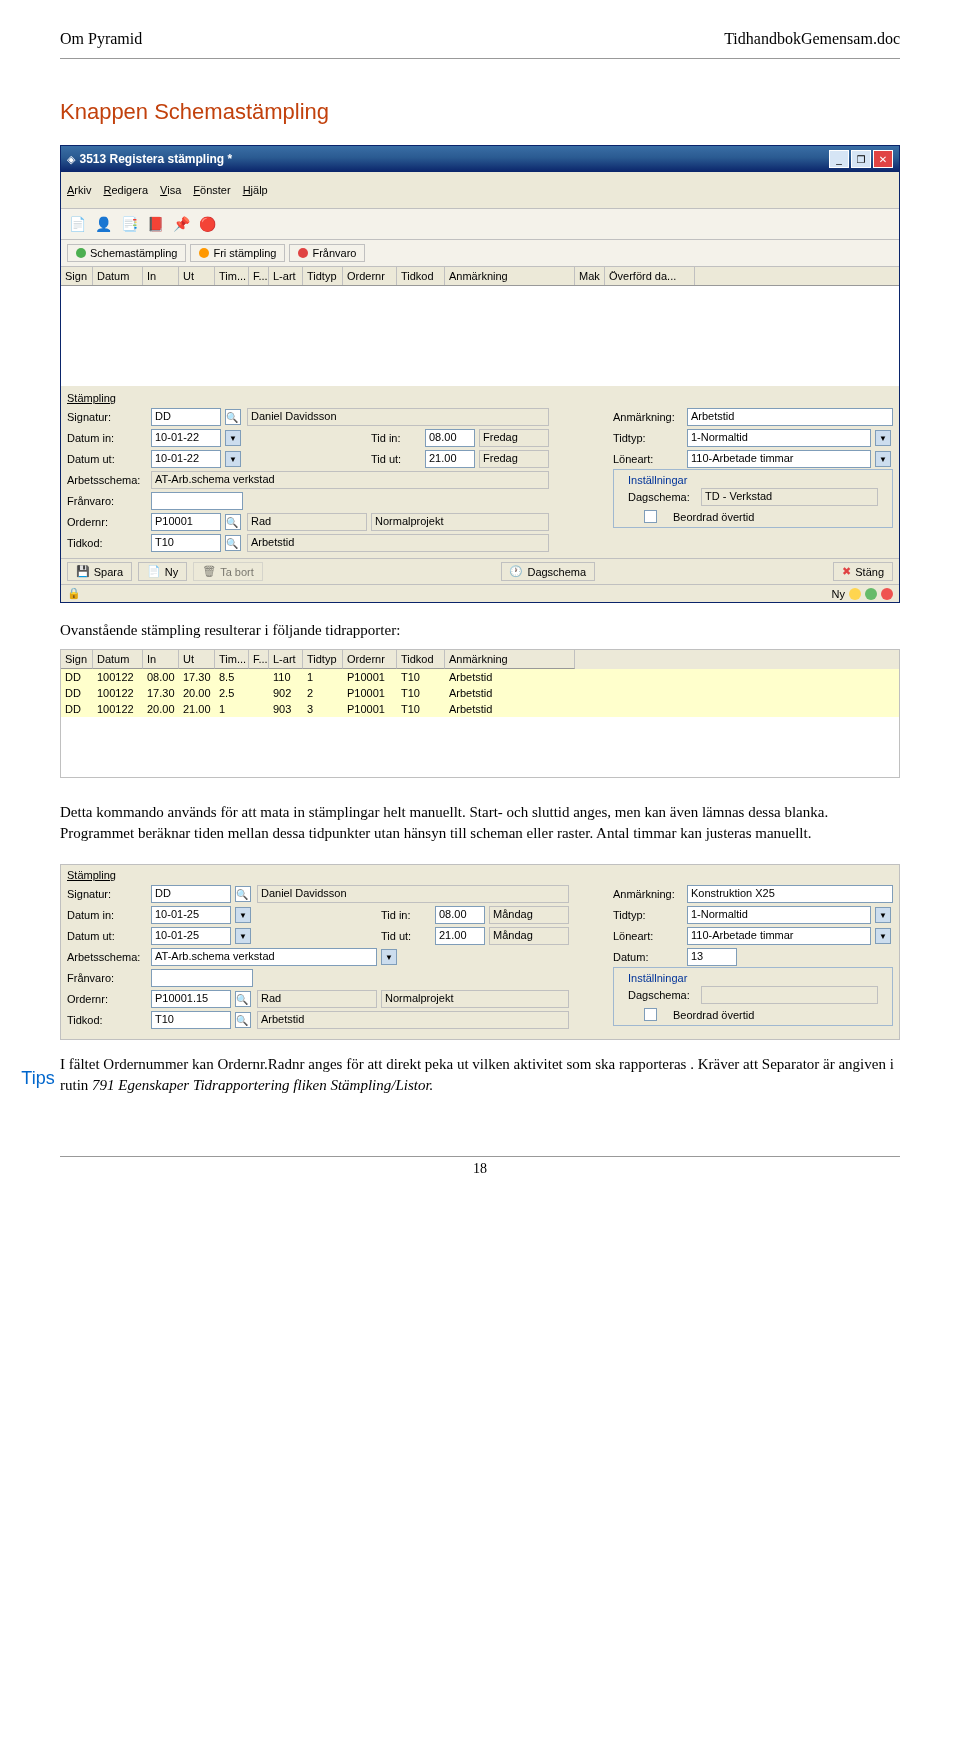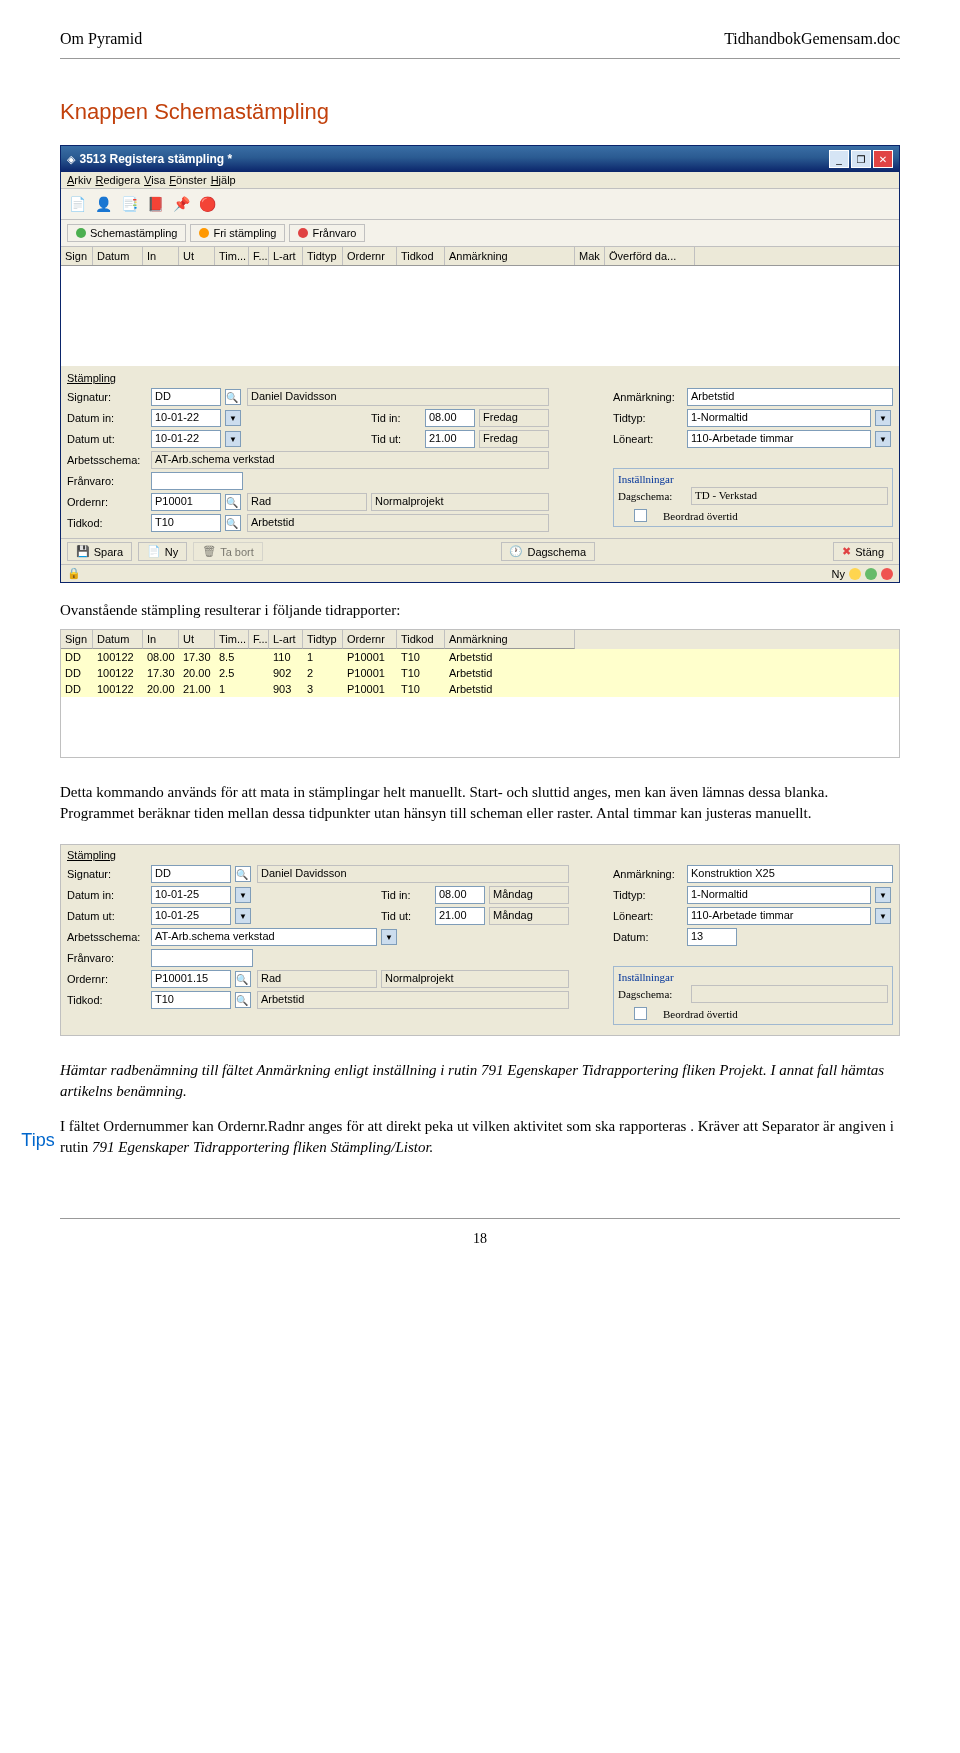--- a/index.html
+++ b/index.html
@@ -12,21 +12,21 @@
 .section { margin-bottom: 20px; }
 
 
 .window { border: 1px solid #0a246a; background: #ece9d8; font-family: Tahoma, Arial, sans-serif; font-size: 11px; }
 .titlebar { background: linear-gradient(to bottom, #3a6ea5 0%, #2a5a91 45%, #0a246a 100%); color: #fff; padding: 4px 6px; display: flex; align-items: center; }
 .titlebar-text { flex: 1; font-weight: bold; font-size: 12px; }
 .win-btns { display: flex; gap: 2px; }
 .win-btn { width: 20px; height: 18px; background: #d6e5f5; border: 1px solid #fff; color: #000; font-size: 10px; display: flex; align-items: center; justify-content: center; }
 .win-btn.close { background: #e04343; color: #fff; }
 
-.menubar { background: #ece9d8; padding: 2px 6px; display: flex; gap: 4px; border-bottom: 1px solid #c0c0c0; }
+.menubar { background: #ece9d8; padding: 12px 6px; display: flex; gap: 12px; border-bottom: 1px solid #c0c0c0; }
 .menubar span { font-size: 11px; }
 .underline-first::first-letter { text-decoration: underline; }
 
 .toolbar { background: #f4f2ea; padding: 4px 6px; display: flex; gap: 4px; border-bottom: 1px solid #c0c0c0; }
 .tool-icon { width: 22px; height: 22px; display: flex; align-items: center; justify-content: center; border: 1px solid transparent; font-size: 14px; }
 
 .btn-row { background: #f4f2ea; padding: 4px 6px; display: flex; gap: 4px; border-bottom: 1px solid #c0c0c0; }
 .flat-btn { background: #f4f2ea; border: 1px solid #c0c0c0; padding: 2px 8px; display: flex; align-items: center; gap: 4px; font-size: 11px; }
 .dot-green { width: 10px; height: 10px; border-radius: 50%; background: #4caf50; display: inline-block; }
 .dot-orange { width: 10px; height: 10px; border-radius: 50%; background: #ff9800; display: inline-block; }
@@ -37,21 +37,21 @@
 .grid-body { background: #fff; min-height: 100px; }
 
 .form-area { background: #ece9d8; padding: 6px; }
 .fieldset-label { text-decoration: underline; font-size: 11px; margin-bottom: 4px; display: block; }
 .inp { background: #fff; border: 1px solid #7f9db9; padding: 1px 3px; font-size: 11px; height: 18px; }
 .inp-ro { background: #ece9d8; border: 1px solid #c0c0c0; padding: 1px 3px; font-size: 11px; height: 18px; }
 .lookup { width: 16px; height: 16px; background: #fff; border: 1px solid #7f9db9; display: flex; align-items: center; justify-content: center; font-size: 10px; }
 .dd-arrow { width: 16px; height: 16px; background: #cde; border: 1px solid #7f9db9; display: flex; align-items: center; justify-content: center; font-size: 8px; }
 .lbl { font-size: 11px; }
 
-.inst-box { border: 1px solid #a0b8d0; padding: 4px 4px; font-size: 11px; margin-top: 20px; font-family: Liberation Serif, serif; }
+.inst-box { border: 1px solid #a0b8d0; padding: 4px 14px; font-size: 11px; margin-top: 1px; }
 .inst-box .legend { color: #003399; font-size: 11px; margin-bottom: 2px; }
 .chk-row { display: flex; align-items: center; gap: 16px; font-size: 11px; }
 .chk { width: 13px; height: 13px; border: 1px solid #7f9db9; background: #fff; }
 
 .bottom-row { background: #ece9d8; border-top: 1px solid #c0c0c0; padding: 3px 6px; display: flex; gap: 6px; }
 .btn-save { display: flex; align-items: center; gap: 4px; border: 1px solid #c0c0c0; padding: 2px 8px; font-size: 11px; background: #ece9d8; }
 .status-row { background: #ece9d8; border-top: 1px solid #c0c0c0; padding: 2px 6px; display: flex; justify-content: space-between; font-size: 11px; }
 .status-dot { width: 12px; height: 12px; border-radius: 50%; }
 
 
@@ -61,21 +61,21 @@
 .rpt-row { display: flex; background: #ffffcc; }
 .rpt-row > div { padding: 2px 4px; }
 .rpt-empty { height: 60px; background: #fff; }
 
 
 .panel-lite { border: 1px solid #c0c0c0; background: #ece9d8; font-family: Tahoma, Arial, sans-serif; font-size: 11px; padding: 4px 6px 10px 6px; }
 
 .italic { font-style: italic; }
 .tips-label { color: #0066cc; font-family: Arial, sans-serif; font-size: 18px; margin-top: 14px; margin-left: -44px; float: left; width: 44px; text-align: center; }
 .tips-block { margin-left: 0; }
-.footer { text-align: center; font-size: 14px; margin-top: 60px; border-top: 1px solid #999; padding-top: 12px; }
+.footer { text-align: center; font-size: 14px; margin-top: 60px; border-top: 1px solid #999; padding-top: 4px; }
 
 .col-sign { width: 32px; } .col-dat { width: 50px; } .col-in { width: 36px; } .col-ut { width: 36px; } .col-tim { width: 34px; } .col-f { width: 20px; } .col-lart { width: 34px; } .col-ttyp { width: 40px; } .col-ord { width: 54px; } .col-tkod { width: 48px; } .col-anm { width: 130px; } .col-mak { width: 90px; }
 </style>
 </head>
 <body>
 
 <div class="page">
   <div class="header-row">
     <div>Om Pyramid</div>
     <div>TidhandbokGemensam.doc</div>
@@ -383,21 +383,20 @@
           <div class="chk-row">
               <span></span>
               <div class="chk"></div>
               <span>Beordrad övertid</span>
             </div>
         </div>
       </div>
     </div>
   </div>
 
-  <p class="body-text italic" style="margin-top:24px">Hämtar radbenämning till fältet Anmärkning enligt inställning i rutin 791 Egenskaper Tidrapportering fliken Projekt. I annat fall hämtas artikelns benämning.</p>
 
   <div style="margin-top:14px; position:relative;">
     <div class="tips-label">Tips</div>
     <p class="body-text tips-block"><span>I fältet Ordernummer kan Ordernr.Radnr anges för att direkt peka ut vilken aktivitet som ska rapporteras . Kräver att Separator är angiven i rutin </span><span class="italic">791 Egenskaper Tidrapportering fliken Stämpling/Listor.</span></p>
   </div>
 
   <div class="footer">18</div>
 </div>
 
 </body></html>

